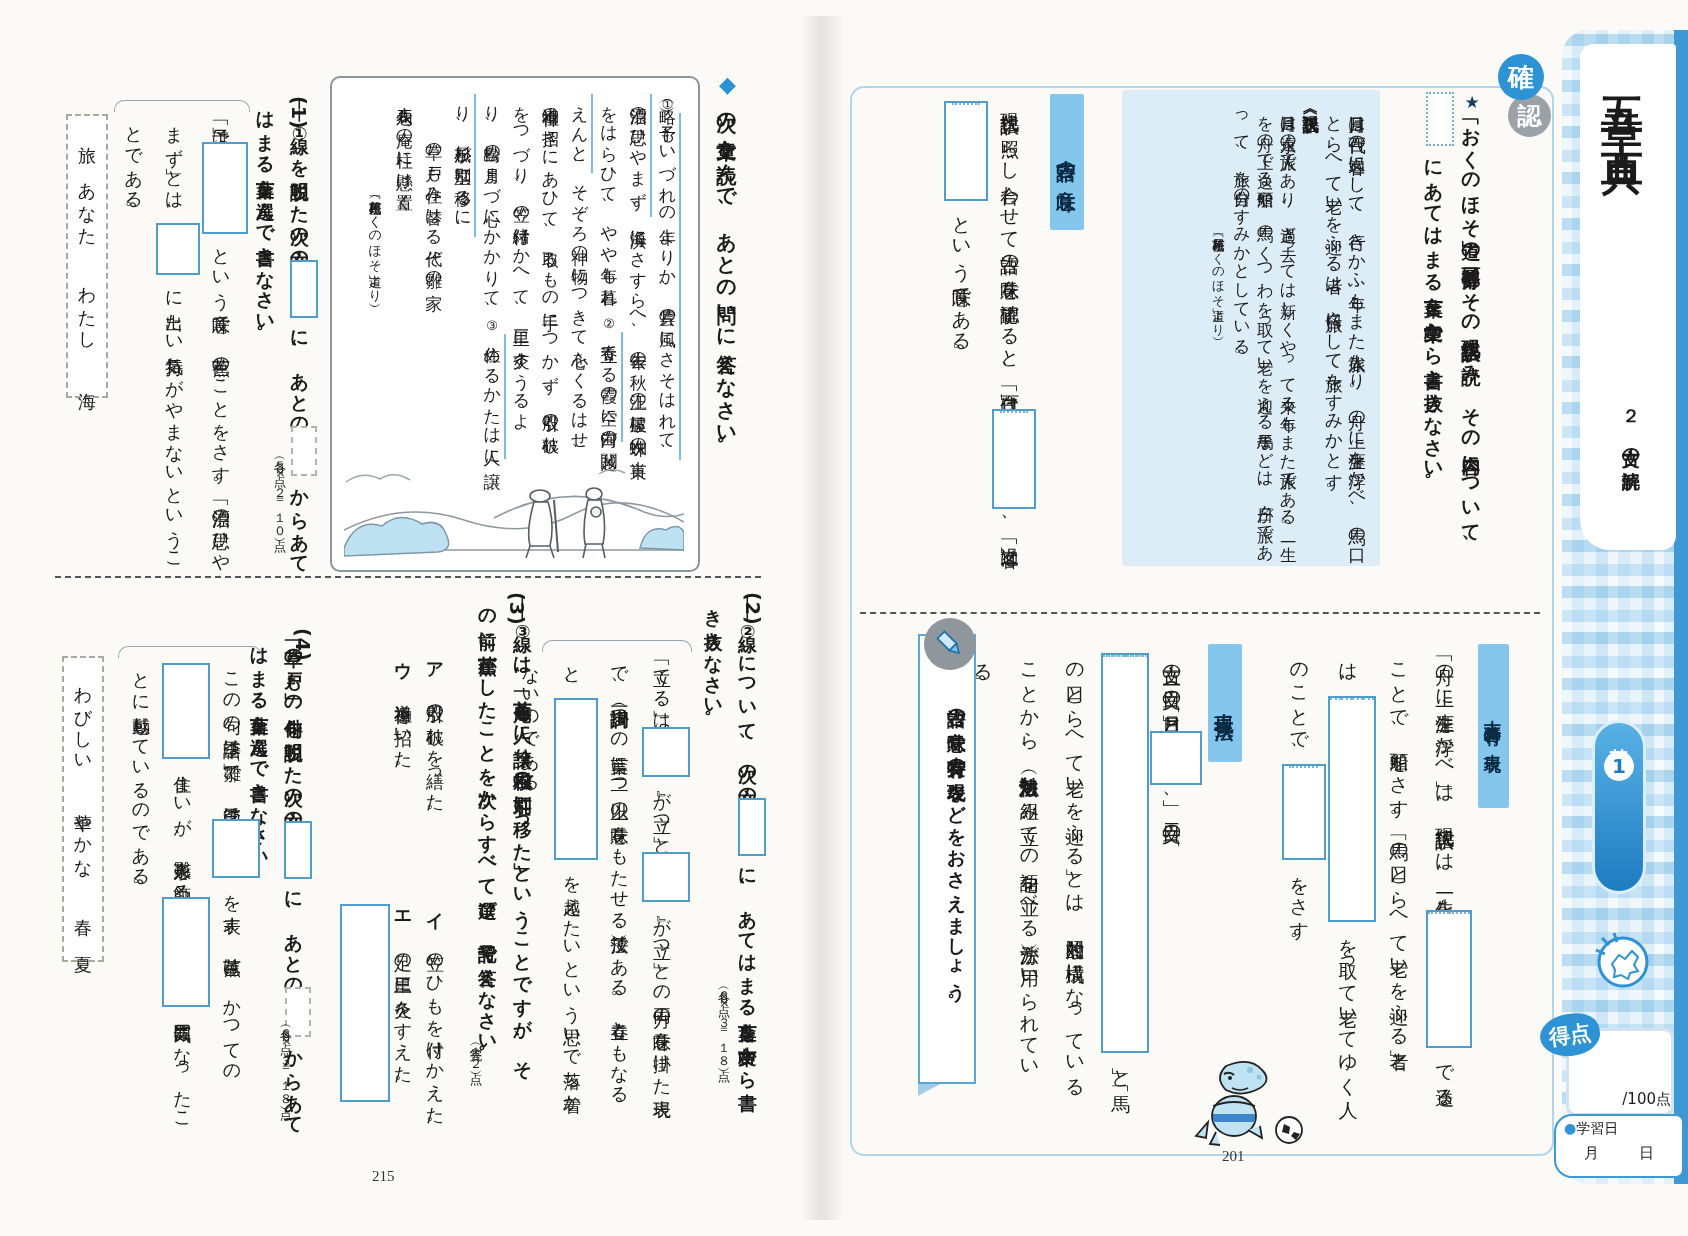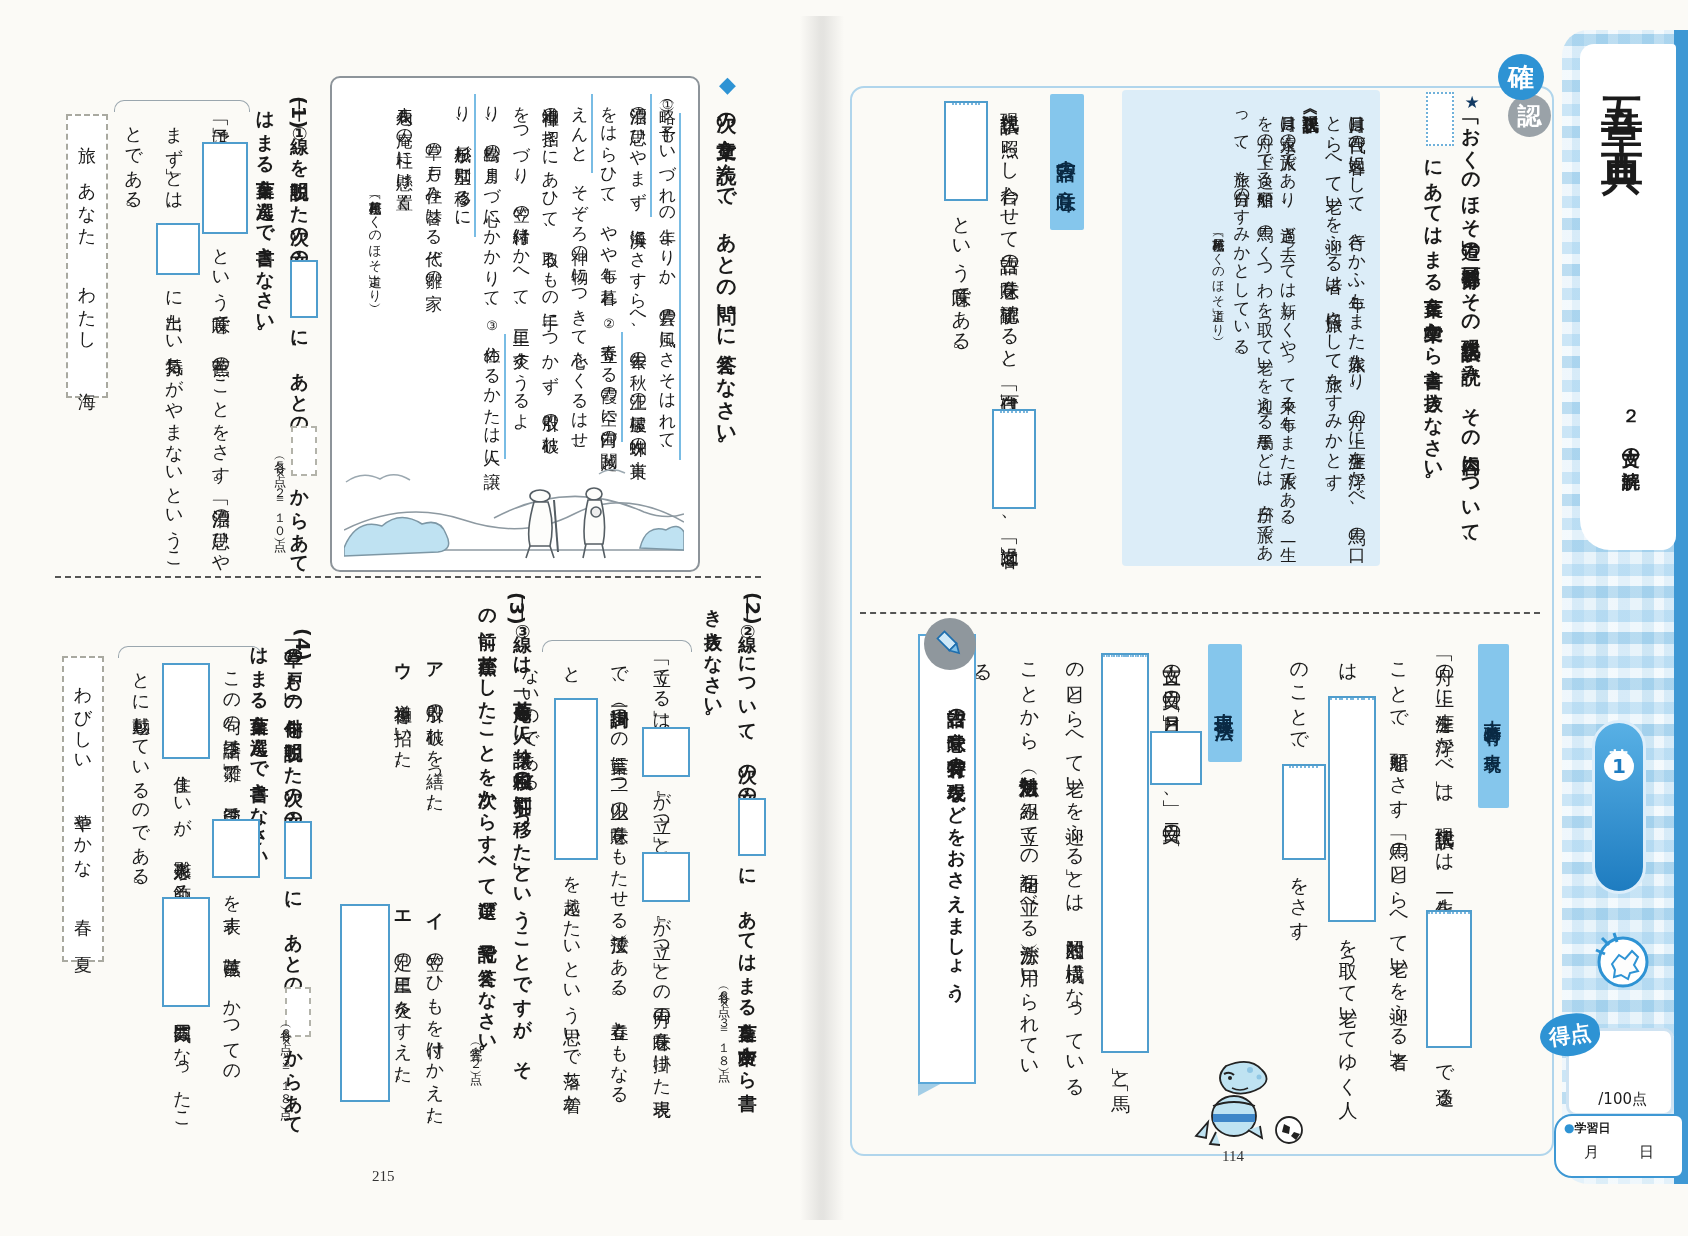--- a/index.html
+++ b/index.html
@@ -237,21 +237,21 @@
     <path d="M27 48 q21 -8 42 0" fill="none" stroke="#222" stroke-width="1.8"></path>
     <path d="M40 8 q24 -10 36 4 q10 10 -2 18 q-18 10 -34 2 q-12 -12 0 -24 z" fill="#bfe3f2" stroke="#222" stroke-width="1.8"></path>
     <circle cx="64" cy="12" r="3" fill="#8fc6e4"></circle>
       <circle cx="73" cy="19" r="2.5" fill="#8fc6e4"></circle>
     <path d="M38 16 q6 -3 10 1" fill="none" stroke="#222" stroke-width="2"></path>
     <circle cx="44" cy="20" r="2" fill="#222"></circle>
     <path d="M46 30 q8 4 16 0" fill="none" stroke="#222" stroke-width="1.6"></path>
     <path d="M30 74 l-6 12 10 1 M62 72 l14 8 -2 -12" fill="#bfe3f2" stroke="#222" stroke-width="1.8"></path>
   </svg>
 
-  <div class="abs pagenum" style="left:1222px;top:1148px;">114</div>
+  <div class="abs pagenum" style="left:1222px;top:1148px;">201</div>
 
   <div class="abs plaid" style="left:1562px;top:30px;width:126px;height:1154px;border-radius:26px 0 0 26px;"></div>
   <div class="abs" style="left:1674px;top:30px;width:14px;height:1154px;background:#3e98d4;"></div>
 
   <div class="abs" style="left:1580px;top:44px;width:96px;height:506px;background:#fff;border-radius:14px 4px 14px 30px;">
     <div class="abs vtext" style="right:12px;top:20px;width:52px;height:340px;font-size:42px;font-weight:bold;letter-spacing:10px;
                 font-family:'DejaVu Sans',sans-serif;">五章 古典</div>
     <div class="abs vtext gothic" style="right:34px;top:352px;width:26px;height:150px;font-size:18px;line-height:1.2;">
       <span>２</span>　<span>古文の読解</span>
     </div>
@@ -271,25 +271,25 @@
       <path d="M24 38 l7 -9 6 4 7 -8 6 6 -4 8 4 6 -8 2 -2 6 -7 -4 -7 2 1 -7 z" fill="#fdfdfd" stroke="#2e93d4" stroke-width="2"></path>
       <path d="M14 12 l7 7 M26 7 l3 9 M8 24 l9 4" stroke="#2e93d4" stroke-width="3" fill="none"></path>
     </svg>
   </div>
 
   <div class="abs" style="left:1540px;top:1014px;width:60px;height:42px;background:#2e93d4;border-radius:50% 44% 48% 52%;
               transform:rotate(-8deg);display:flex;align-items:center;justify-content:center;z-index:2;">
     <span style="color:#fff;font-weight:bold;font-size:21px;">得点</span>
   </div>
   <div class="abs" style="left:1566px;top:1028px;width:102px;height:82px;background:#fff;border:3px solid #cfe3f2;border-radius:10px;">
-    <span class="abs" style="right:24px;bottom:4px;font-size:15px;">/100点</span>
+    <span class="abs" style="right:0;bottom:4px;font-size:15px;">/100点</span>
   </div>
 
   <div class="abs" style="left:1554px;top:1114px;width:130px;height:64px;background:#fff;border:2.5px solid #3e98d4;border-radius:18px 8px 8px 18px;box-sizing:border-box;padding:4px 8px;">
-    <div style="font-size:12px;font-weight:bold;color:#1a1a1a;">
+    <div style="font-size:14px;font-weight:normal;color:#1a1a1a;">
       <span style="color:#2e93d4;">●</span><span>学習日</span>
     </div>
     <div style="font-size:15px;display:flex;justify-content:space-around;margin-top:6px;">
       <span>月</span>
       <span>日</span>
     </div>
   </div>
 
 </div>
 

